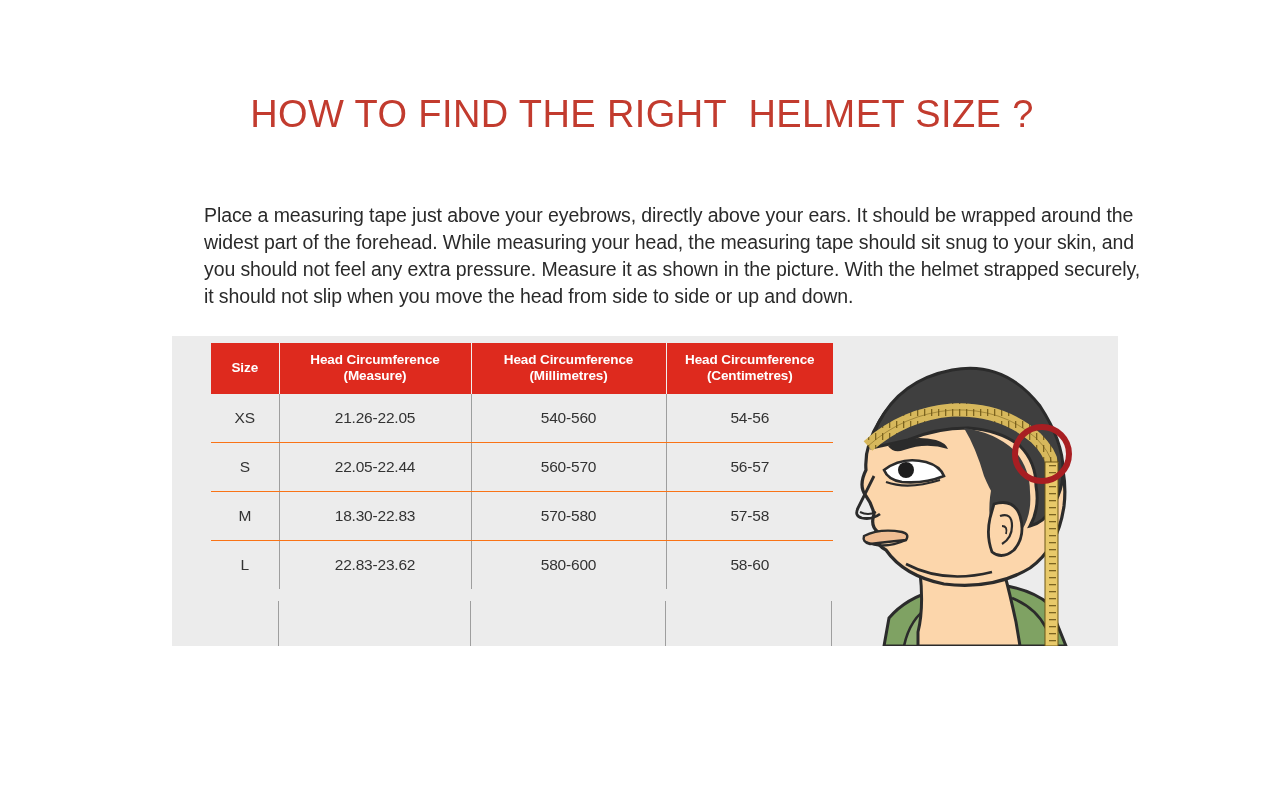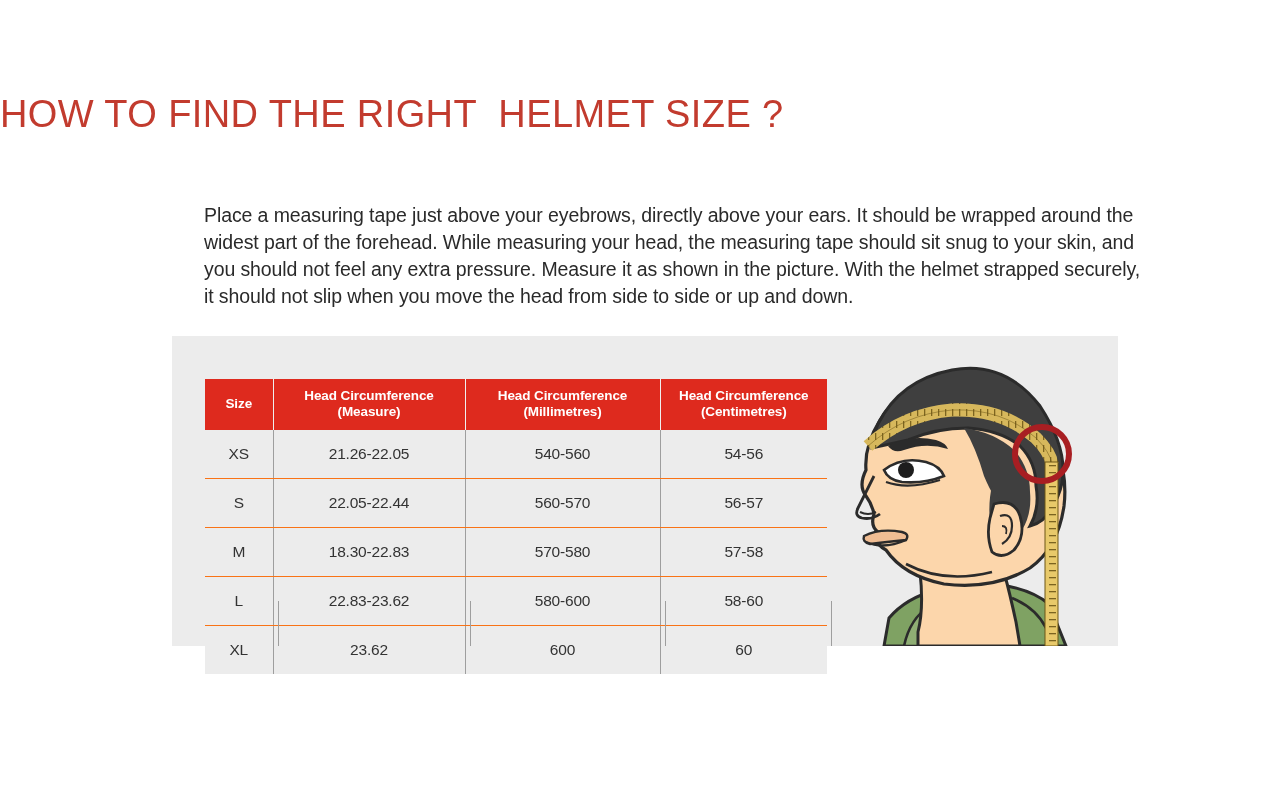--- a/index.html
+++ b/index.html
@@ -20,20 +20,21 @@
     inset: 0;
     background: #ffffff;
   }
 
   
   .page-title {
     position: absolute;
     top: 68px;
     left: 0;
     width: 1284px;
+    text-align: center;
     font-size: 38px;
     font-weight: 400;
     letter-spacing: 0.4px;
     color: #c23b2e;
     white-space: pre;
     font-family: "Liberation Sans", sans-serif;
   }
 
   
   .intro-paragraph {
@@ -57,25 +58,24 @@
     left: 172px;
     width: 946px;
     height: 310px;
     background: #ececec;
   }
 
   
   .size-table {
     position: absolute;
     top: 7px;
-    left: 33px;
+    left: 39px;
     width: 622px;
     border-collapse: collapse;
     table-layout: fixed;
-    margin-top: 36px;
   }
   .size-table th,
   .size-table td {
     text-align: center;
     vertical-align: middle;
     font-family: "Liberation Sans", sans-serif;
   }
   .size-table thead th {
     background: #de2a1e;
     color: #ffffff;
@@ -180,26 +180,20 @@
           <td>18.30-22.83</td>
           <td>570-580</td>
           <td>57-58</td>
         </tr>
         <tr>
           <td>L</td>
           <td>22.83-23.62</td>
           <td>580-600</td>
           <td>58-60</td>
         </tr>
-        <tr>
-          <td>XL</td>
-          <td>23.62</td>
-          <td>600</td>
-          <td>60</td>
-        </tr>
       </tbody>
     </table>
 
     <div class="rule-extend" style="left:106px; top:265px; height:45px;"></div>
     <div class="rule-extend" style="left:298px; top:265px; height:45px;"></div>
     <div class="rule-extend" style="left:493px; top:265px; height:45px;"></div>
     <div class="rule-extend" style="left:659px; top:265px; height:45px;"></div>
 
     <div class="illustration">
       <svg width="274" height="310" viewBox="0 0 274 310" xmlns="http://www.w3.org/2000/svg">

